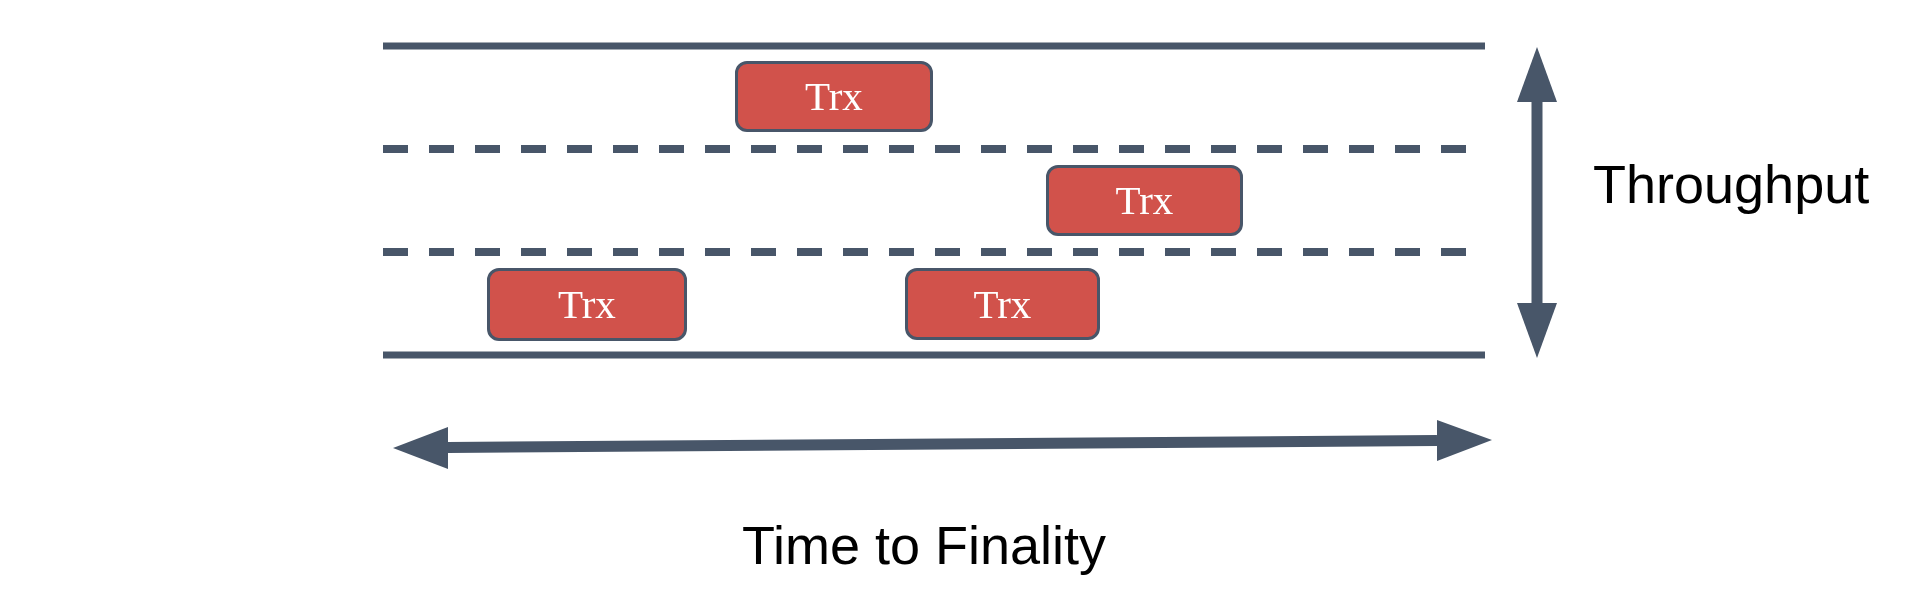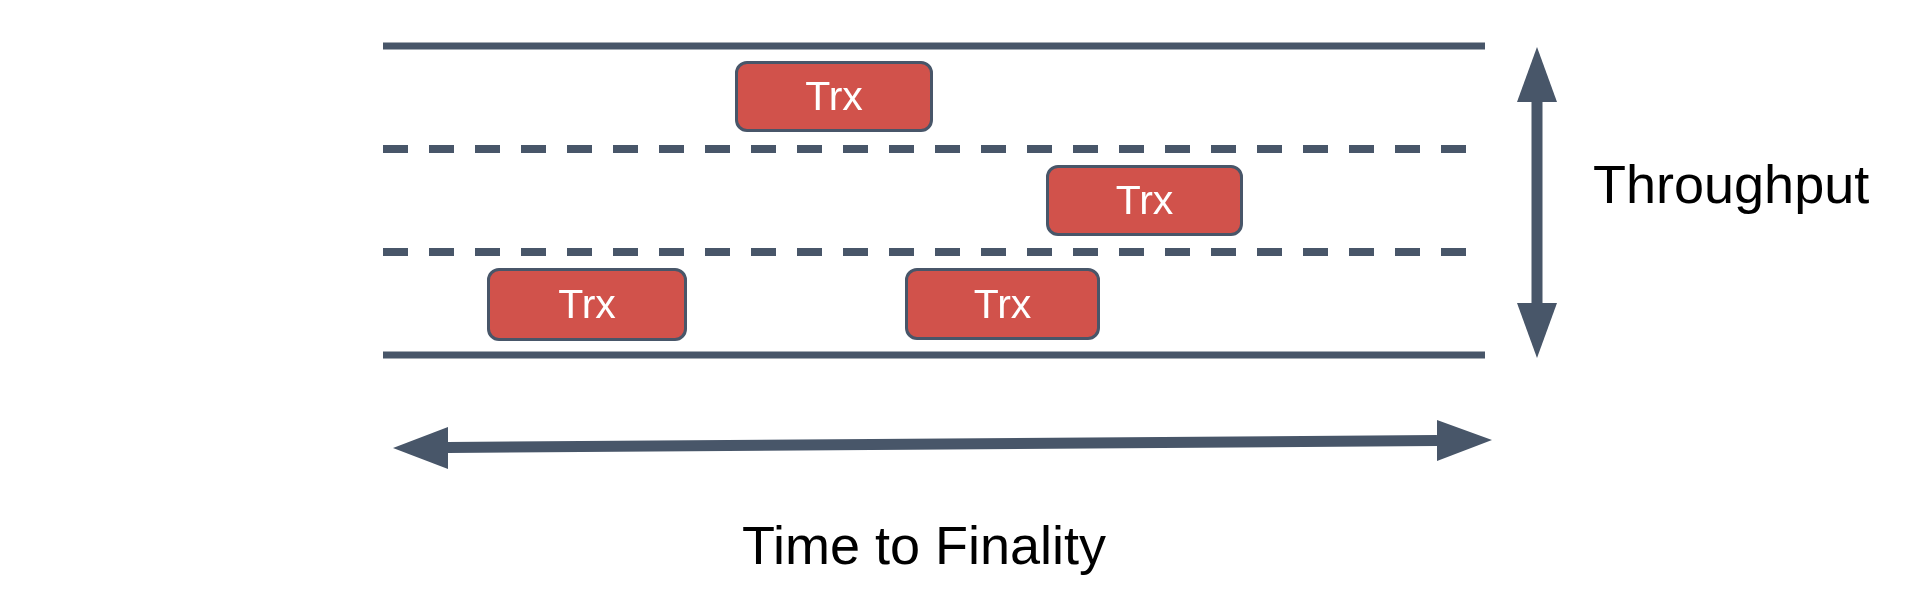--- a/index.html
+++ b/index.html
@@ -47,20 +47,21 @@
     box-sizing: border-box;
     background: var(--box-fill);
     border: 3px solid var(--box-border);
     border-radius: 12px;
     color: var(--box-text);
     font-size: 41px;
     display: flex;
     align-items: center;
     justify-content: center;
     line-height: 1;
+    font-family: Liberation Serif, serif;
   }
   .axis-label {
     position: absolute;
     color: var(--label-color);
     font-size: 54px;
     line-height: 1.15;
     white-space: nowrap;
   }
   #throughput-label {
     left: 1593px;

